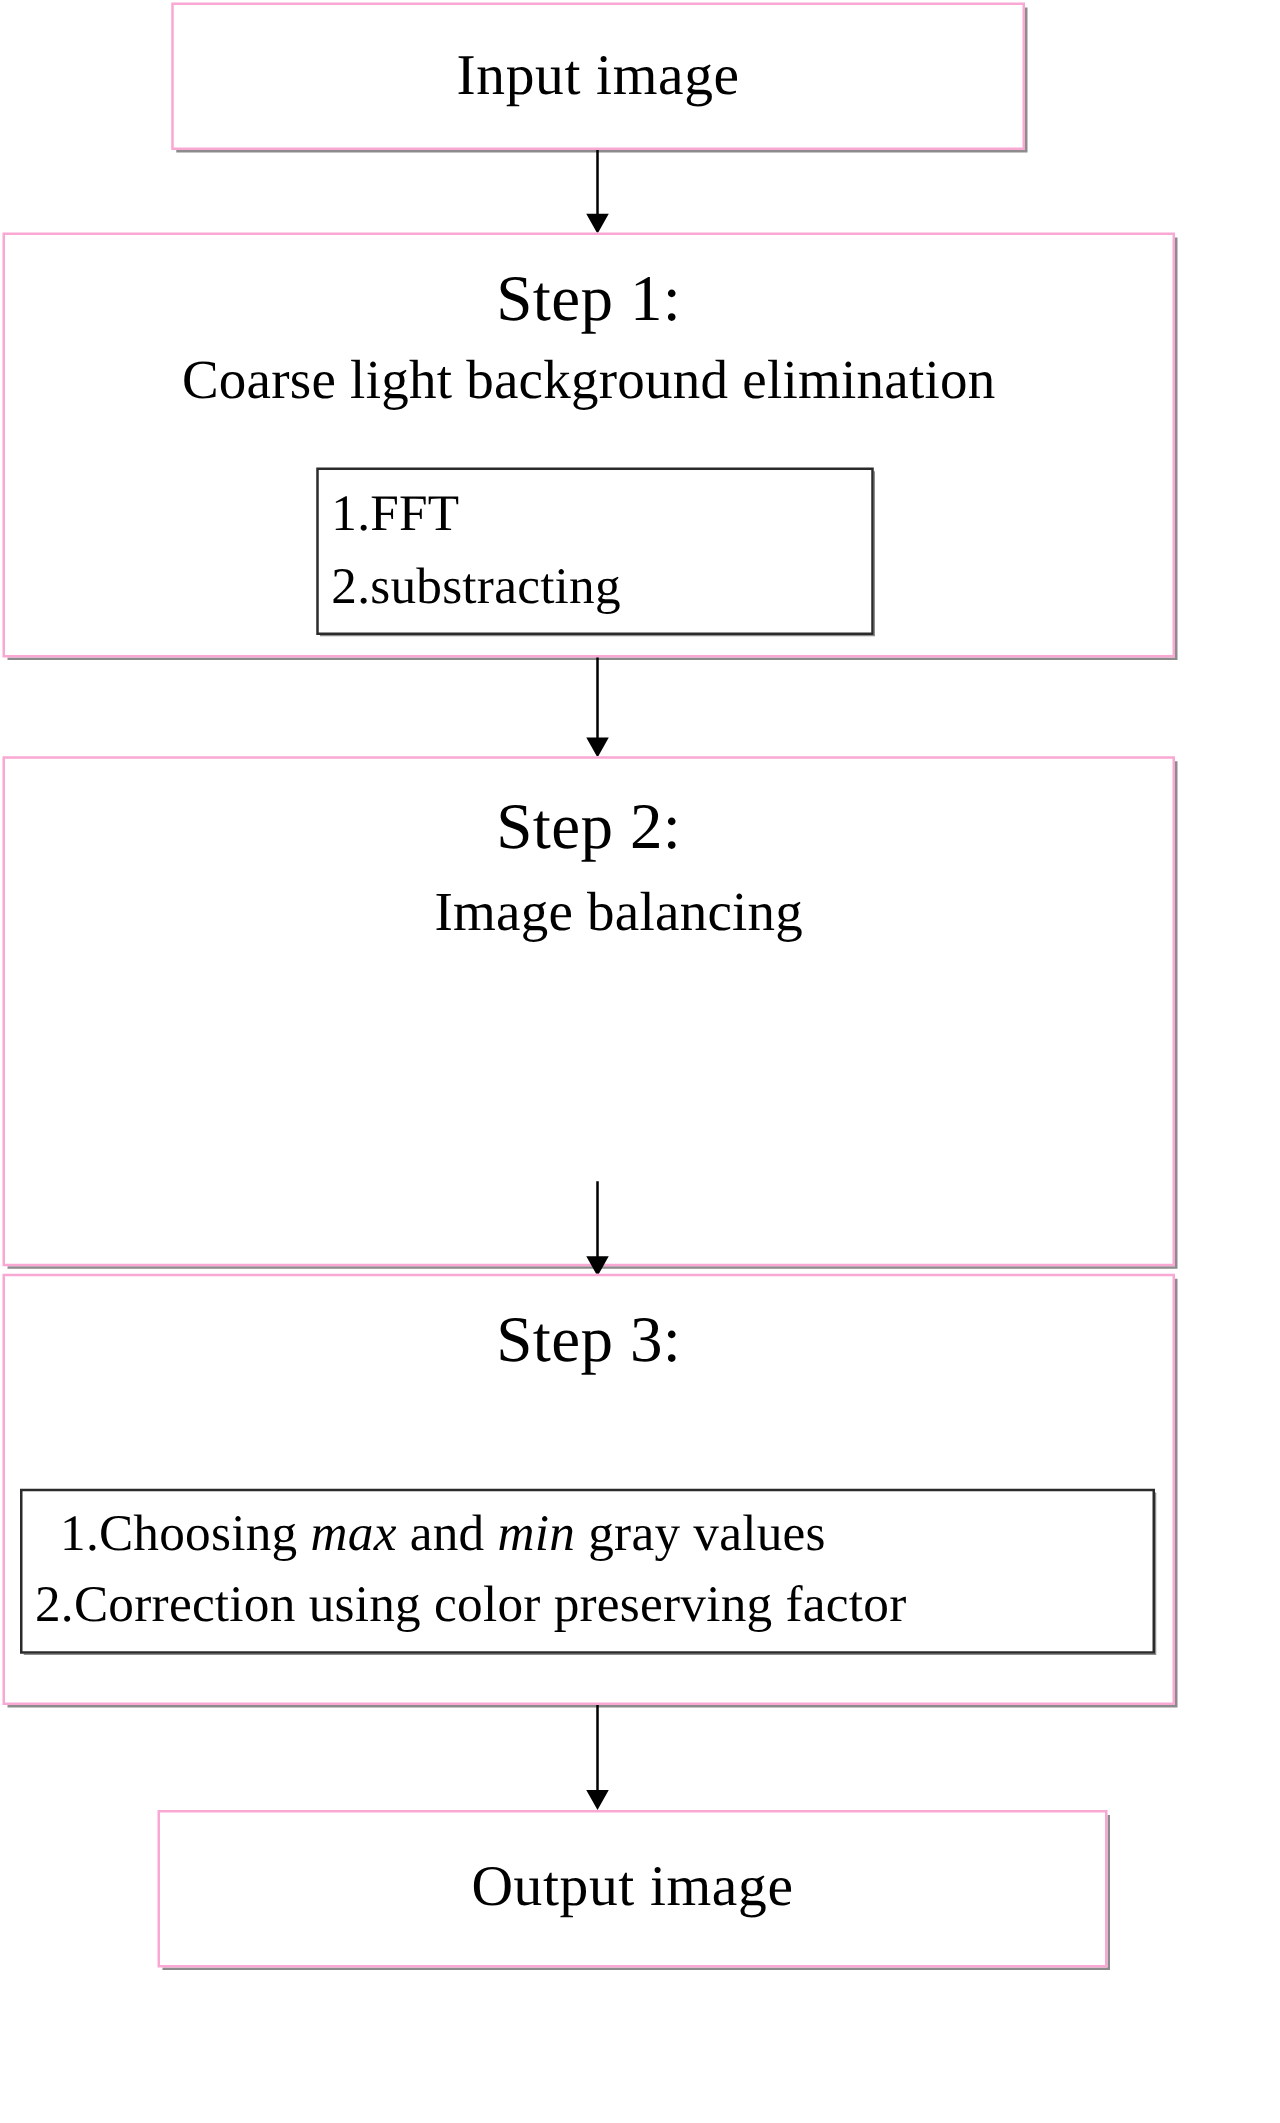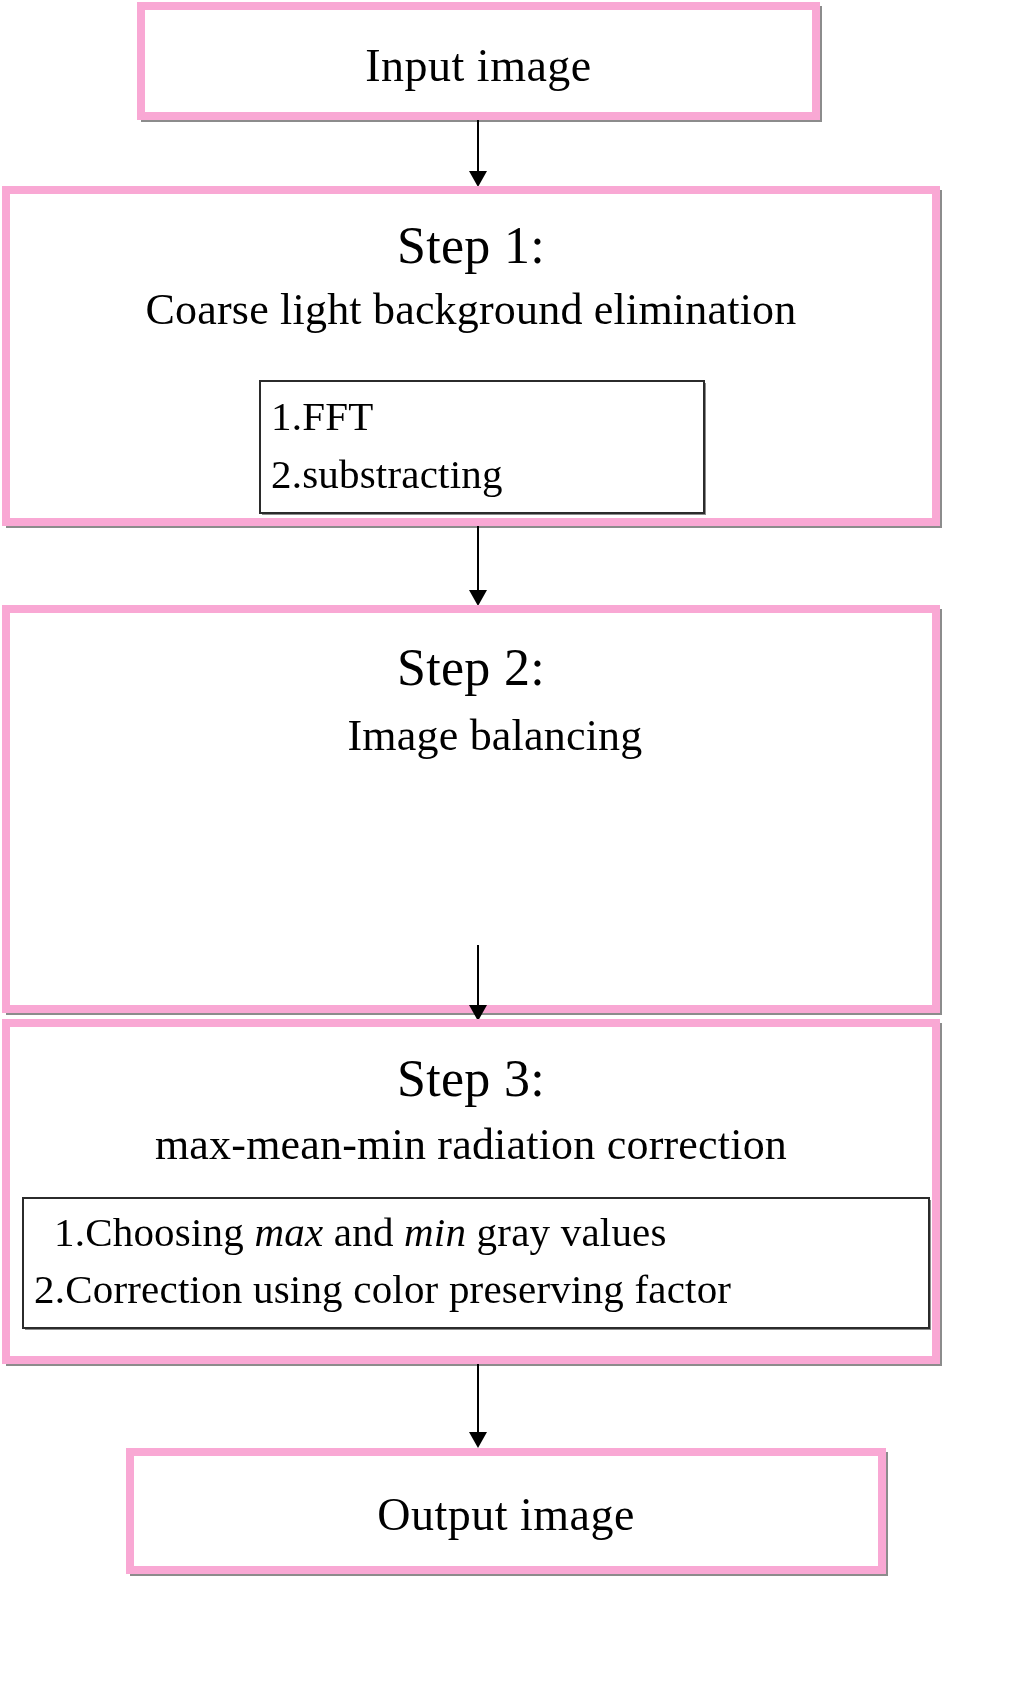--- a/index.html
+++ b/index.html
@@ -18,21 +18,21 @@
     position: relative;
     width: 1024px;
     height: 1698px;
   }
 
   
   .node {
     position: absolute;
     box-sizing: border-box;
     background: #ffffff;
-    border: 8px solid #f9a8d4;
+    border: 2px solid #f9a8d4;
     box-shadow: 3px 3px 0 -1px #8c8c8c;
   }
   .inner-box {
     position: absolute;
     box-sizing: border-box;
     background: #ffffff;
     border: 2px solid #2b2b2b;
     box-shadow: 2px 2px 0 -1px #8c8c8c;
   }
 
@@ -133,21 +133,20 @@
 
   </div>
 
   <div class="arrow" style="left:466px; top:945px; height:76px;">
     <div class="shaft" style="height:62px;"></div>
     <div class="head" style="top:60px;"></div>
   </div>
 
   <div class="node" style="left:2px; top:1019px; width:938px; height:345px;">
     <div class="step-title" style="top:26px;">Step 3:</div>
-    <div class="step-subtitle" style="top:96px;">max-mean-min radiation correction</div>
 
     <div class="inner-box" style="left:12px; top:170px; width:908px; height:132px;">
       <div class="sub-line" style="top:13px;margin-left:20px;">
         <span>1.Choosing </span><em>max</em><span> and </span><em>min</em><span> gray values</span>
       </div>
       <div class="sub-line" style="top:70px;">2.Correction using color preserving factor</div>
     </div>
   </div>
 
   <div class="arrow" style="left:466px; top:1364px; height:84px;">

